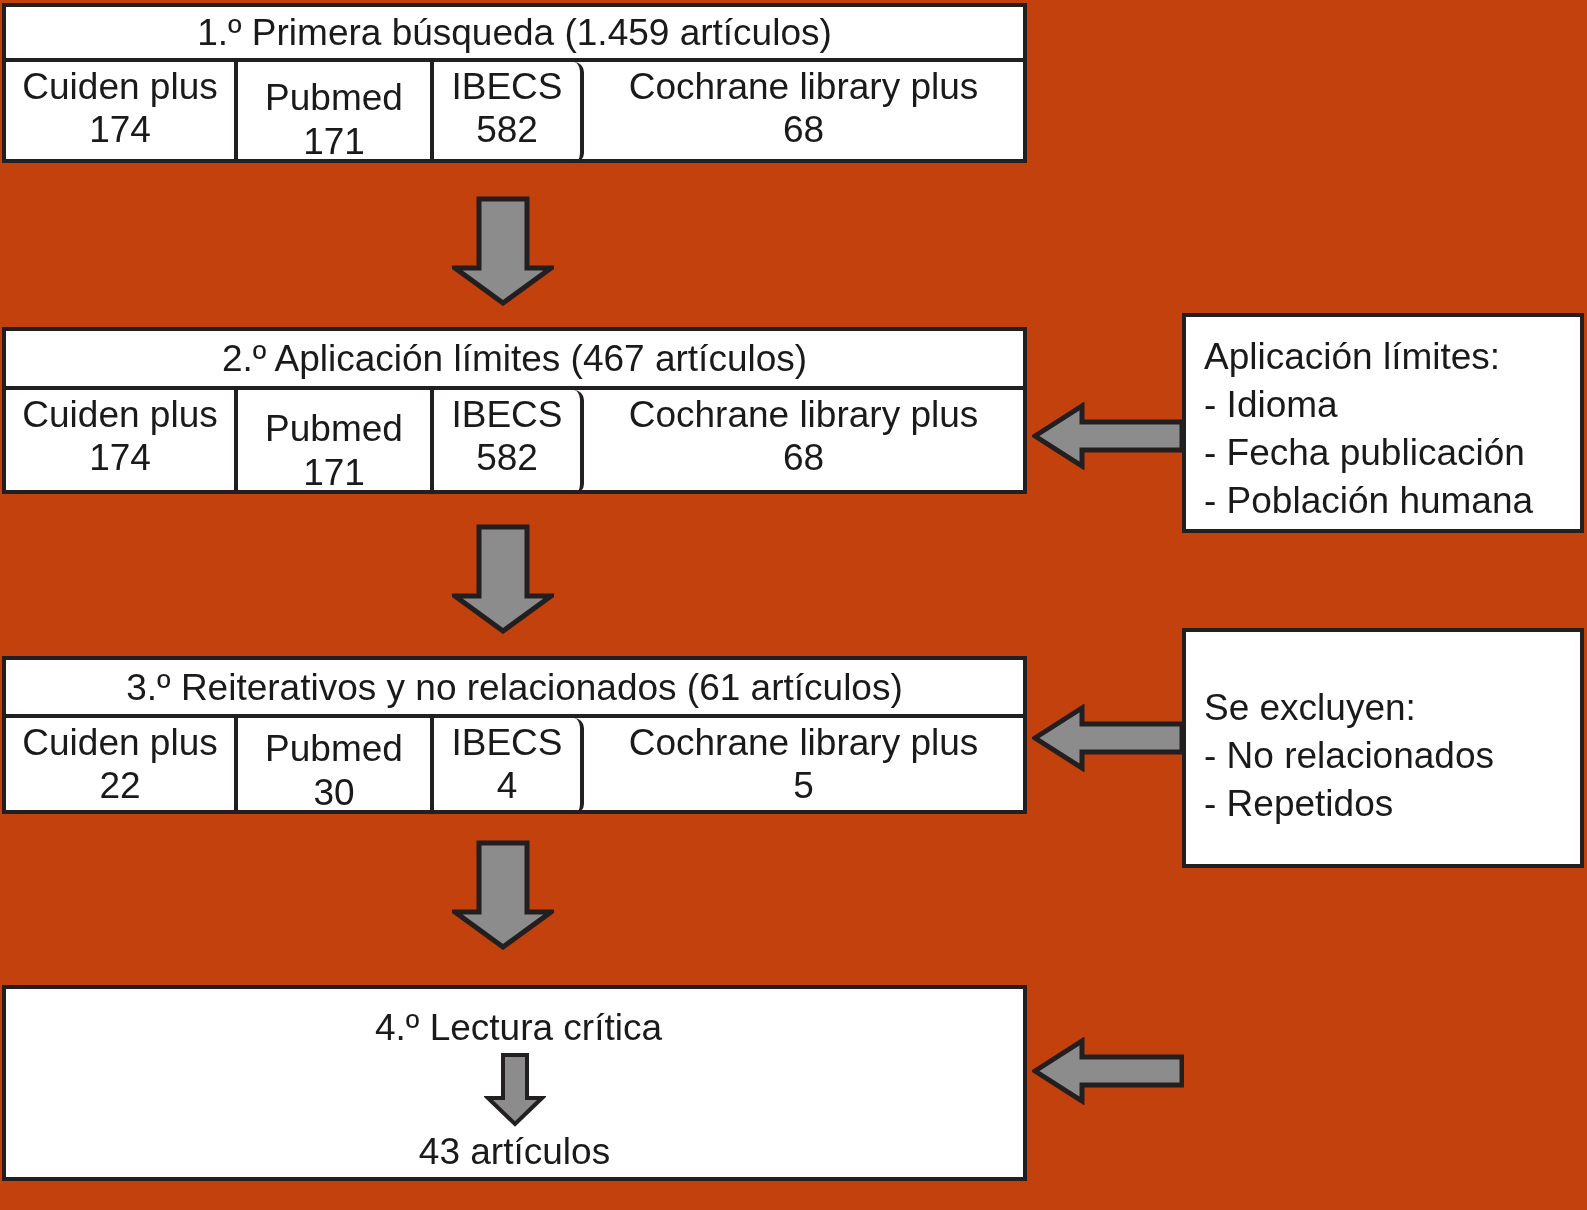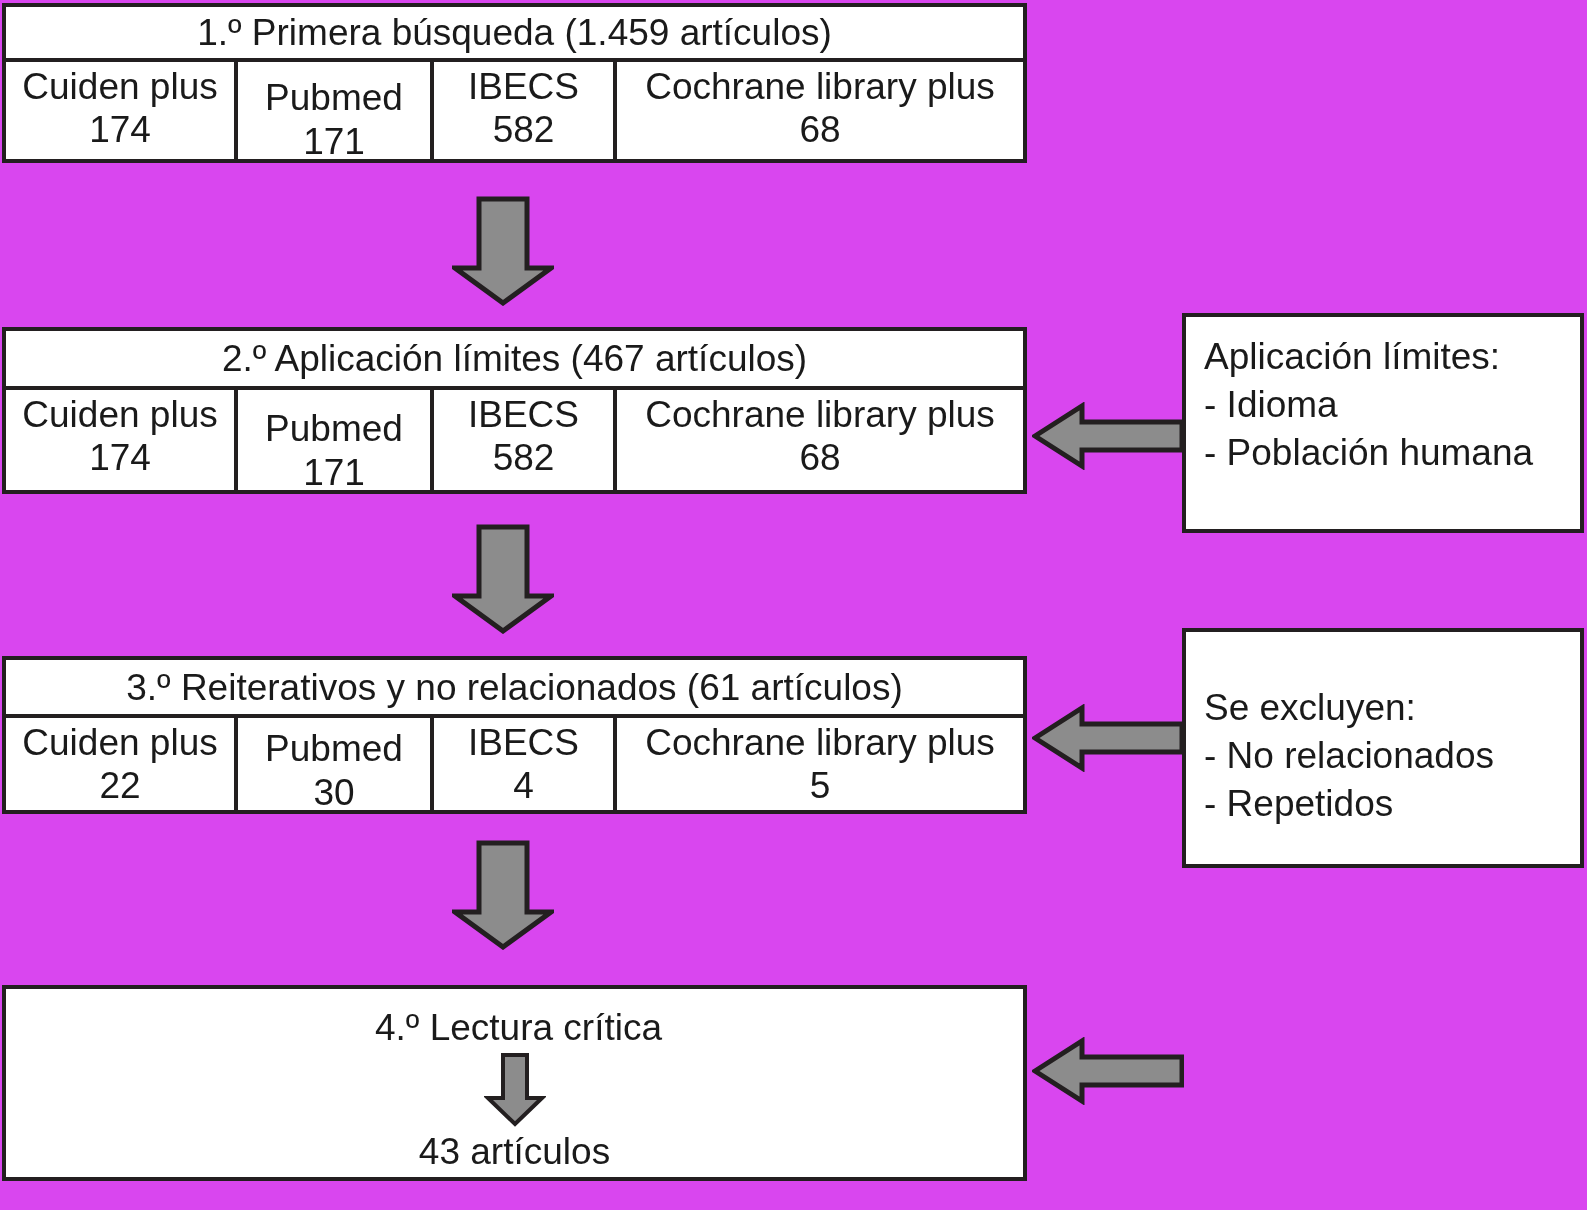--- a/index.html
+++ b/index.html
@@ -8,21 +8,21 @@
     background: #ffffff;
   }
   body {
     font-family: "Liberation Sans", sans-serif;
     color: #1a1a1a;
   }
   #canvas {
     position: relative;
     width: 1587px;
     height: 1210px;
-    background: #d946ef;
+    background: #c2410c;
     overflow: hidden;
   }
   .node-box {
     position: absolute;
     box-sizing: border-box;
     border: 4px solid #231f20;
     background: #ffffff;
   }
   .stage-title {
     box-sizing: border-box;
@@ -57,21 +57,21 @@
   .src-cell:last-child {
     border-right: none;
     text-align: right;
   }
   .src-name { display: block; }
   .src-count { display: block; }
 
   
   .col-0 { width: 232px; }
   .col-1 { width: 196px; justify-content: flex-end; }
-  .col-2 { width: 183px; }
+  .col-2 { width: 150px; border-radius: 10px; }
   .col-3 { flex: 1 1 auto; }
 
   .side-box {
     position: absolute;
     box-sizing: border-box;
     border: 4px solid #231f20;
     background: #ffffff;
     font-size: 37px;
     line-height: 1.30;
     color: #1a1a1a;
@@ -199,20 +199,21 @@
       </svg>
     </div>
 
     <div class="final-label" style="left:0; right:0; top:142px;">43 artículos</div>
   </div>
 
   <div class="side-box" style="left:1182px; top:313px; width:402px; height:220px;">
     <div class="side-lines" style="top:16px;">
       <div class="side-line">Aplicación límites:</div>
       <div class="side-line">- Idioma</div>
+      <div class="side-line">- Fecha publicación</div>
       <div class="side-line">- Población humana</div>
     </div>
   </div>
 
   <div class="arrow" style="left:1032px; top:402px; width:152px; height:68px;">
     <svg width="152" height="68" viewBox="0 0 152 68">
       <polygon points="3,34 50,4 50,20 150,20 150,48 50,48 50,64" fill="#8c8c8c" stroke="#231f20" stroke-width="5" stroke-linejoin="miter"></polygon>
     </svg>
   </div>
 

